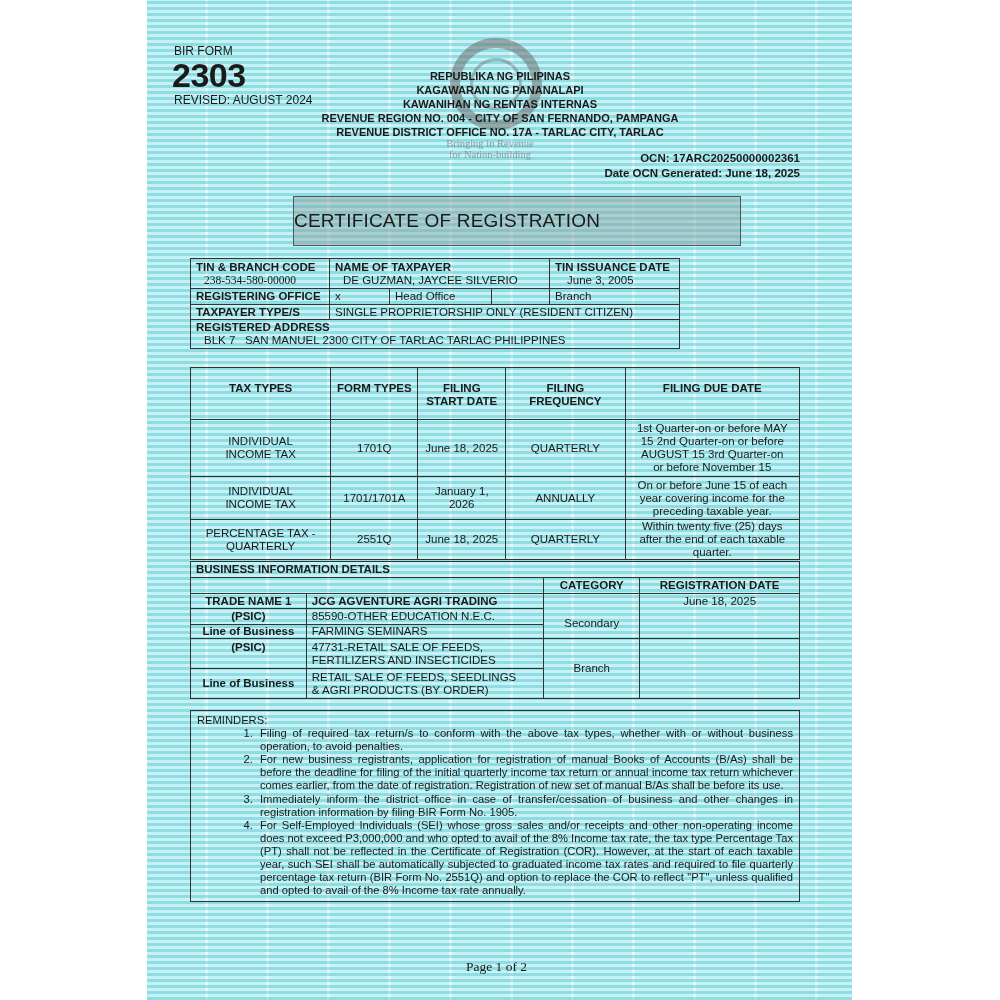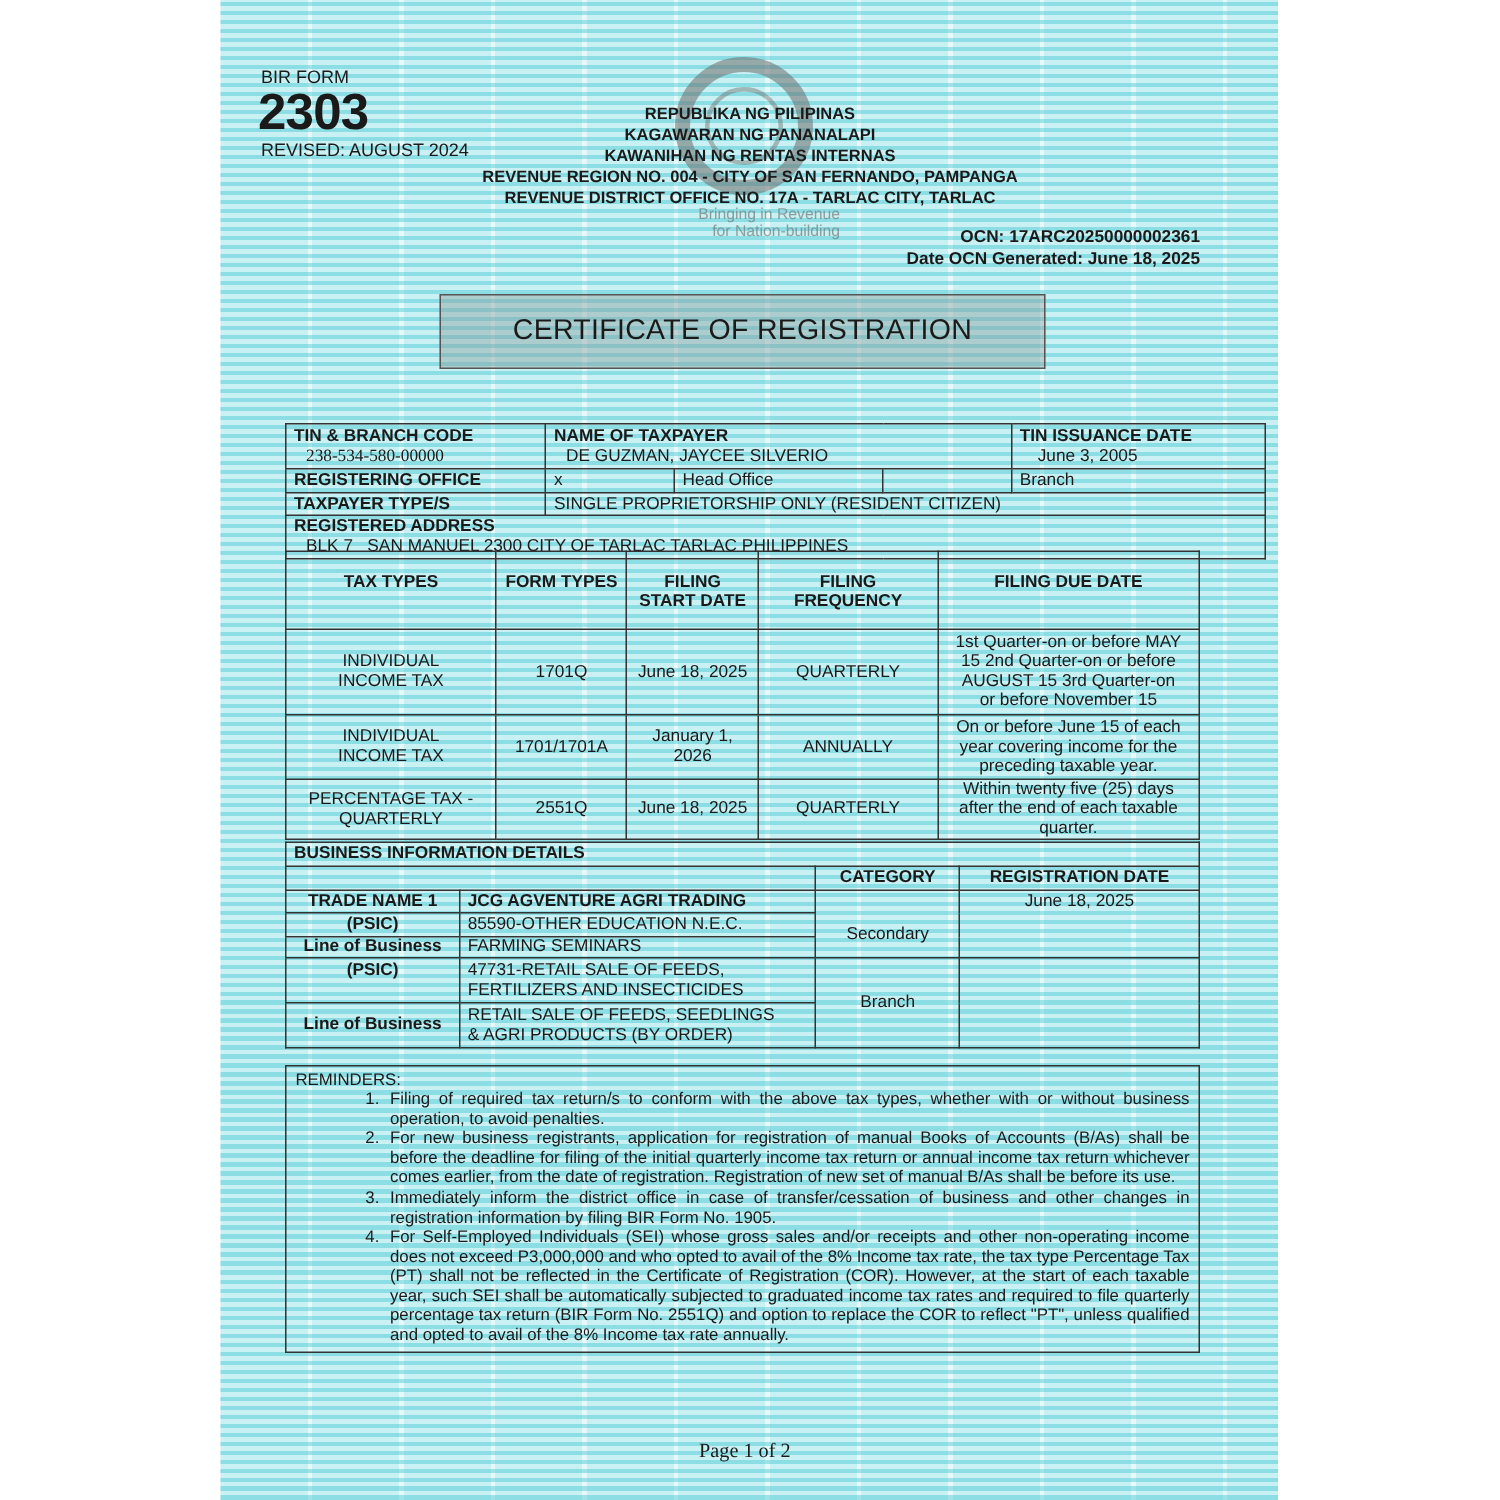--- a/index.html
+++ b/index.html
@@ -13,25 +13,25 @@
   }
   .abs { position:absolute; }
   .formlabel { left:174px; top:44px; font-size:12px; }
   .formnum { left:172px; top:56px; font-size:34px; font-weight:bold; letter-spacing:-0.5px; line-height:38px; }
   .revised { left:174px; top:93px; font-size:12px; }
   .seal { left:450px; top:38px; width:92px; height:92px; border-radius:50%;
     border:10px solid rgba(110,110,110,0.55); box-sizing:border-box; }
   .seal-inner { left:470px; top:58px; width:52px; height:52px; border-radius:50%;
     border:3px solid rgba(110,110,110,0.45); box-sizing:border-box; }
   .hdr { left:300px; width:400px; text-align:center; font-weight:bold; font-size:11px; line-height:14px; }
-  .tagline { left:450px; width:110px; text-align:right; font-size:10.5px; color:rgba(120,120,120,0.7); line-height:11px; }
+  .tagline { left:435px; width:110px; text-align:center; font-size:10.5px; color:rgba(120,120,120,0.7); line-height:11px;font-family:Liberation Serif, serif; }
   .ocn { right:200px; text-align:right; font-weight:bold; font-size:11.5px; }
-  .titlebox { left:293px; top:196px; width:404px; height:50px; box-sizing:border-box;
+  .titlebox { left:293px; top:196px; width:448px; height:50px; box-sizing:border-box;
     border:1.5px solid #555; background:rgba(140,160,160,0.45);
-    display:flex; align-items:center; justify-content:center; }
+    display:flex; align-items:center; justify-content:flex-start; }
   .titlebox span { font-size:19px; letter-spacing:0.2px; }
   table { border-collapse:collapse; position:absolute; }
   td { border:1px solid #333; font-size:11.5px; padding:0 5px; vertical-align:middle; line-height:13px; }
   .b { font-weight:bold; }
   .c { text-align:center; }
   .reminders { left:190px; top:710px; width:610px; height:192px; box-sizing:border-box;
     border:1px solid #333; padding:3px 6px 0 6px; font-size:11.2px; line-height:13.1px; }
   .reminders ol { margin:0; padding-left:45px; }
   .reminders li { text-align:justify; padding-left:4px;margin-left:14px; }
   .pagefoot { left:466px; top:959px; font-family:"Liberation Serif", serif; font-size:13.5px; }
@@ -56,21 +56,21 @@
 <div class="abs tagline" style="top:138px;">Bringing in Revenue</div>
 <div class="abs tagline" style="top:149px;">for Nation-building</div>
 
 <div class="abs ocn" style="top:152px;">OCN: 17ARC20250000002361</div>
 <div class="abs ocn" style="top:167px;">Date OCN Generated: June 18, 2025</div>
 
 <div class="abs titlebox">
   <span>CERTIFICATE OF REGISTRATION</span>
 </div>
 
-<table style="left:190px; top:282px; width:654px;">
+<table style="left:190px; top:258px; width:490px;">
   <colgroup>
     <col style="width:162px">
       <col style="width:80px">
       <col style="width:130px">
       <col style="width:80px">
       <col style="width:158px">
   </colgroup>
   <tbody>
       <tr style="height:30px;">
     <td style="vertical-align:top; padding-top:2px;">

